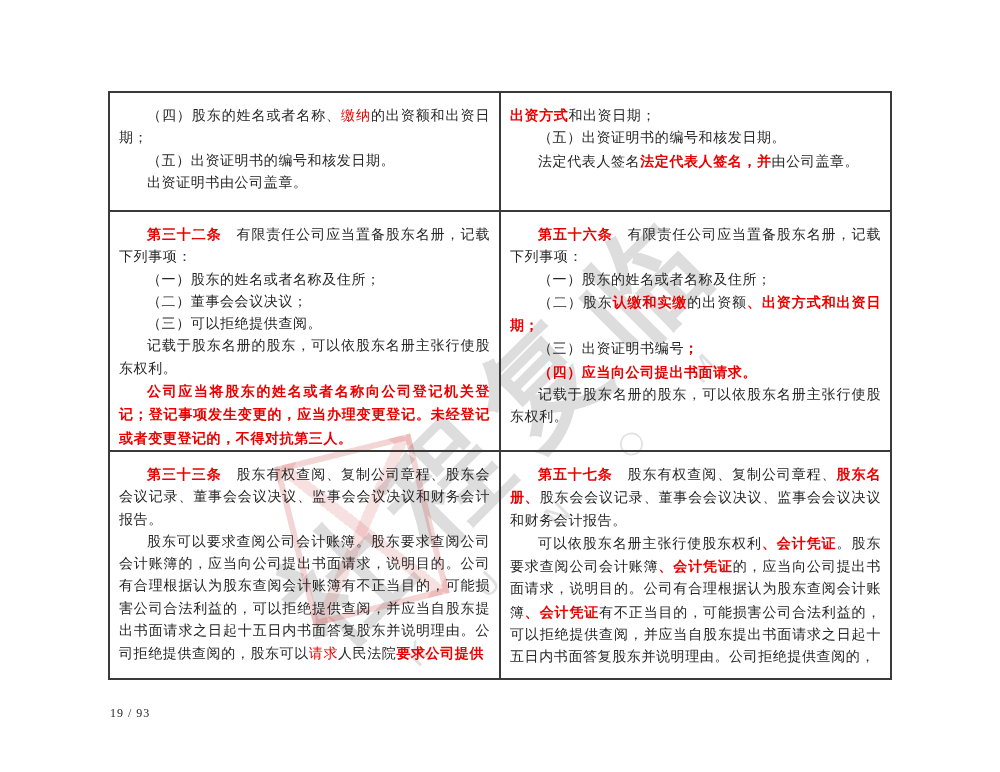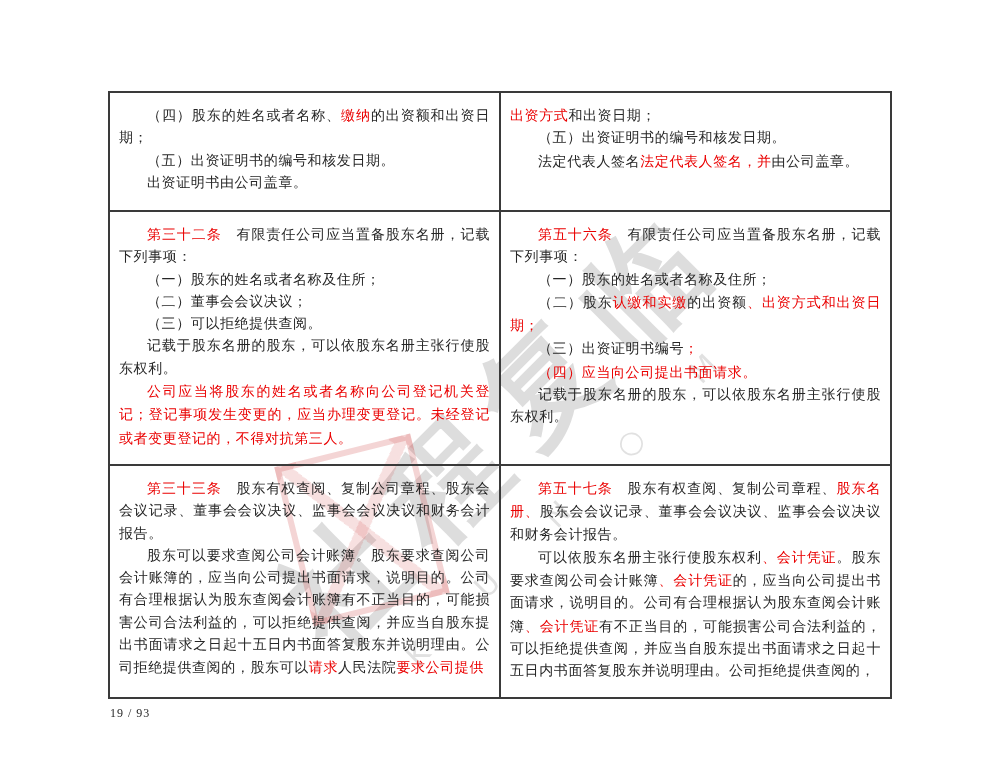--- a/index.html
+++ b/index.html
@@ -35,36 +35,36 @@
       linear-gradient(-52deg, transparent 47%, rgba(206,62,62,0.16) 47%, rgba(206,62,62,0.16) 53%, transparent 53%);
   }
 
   
   table.cmp {
     position:absolute; left:108px; top:91px; width:784px;
     border-collapse:collapse; table-layout:fixed; z-index:1;
   }
   table.cmp td {
     width:368px; border:2px solid #3a3a3a; vertical-align:top;
-    padding:11px 9px 14px 9px; box-sizing:border-box;
+    padding:11px 9px 0 9px; box-sizing:border-box;
     background:transparent;
   }
   tr.r1 td { height:119px; }
   tr.r2 td { height:239px;margin-top:36px; }
   tr.r3 td { height:228px; }
   td.pad-top { padding-top:25px;border-radius:29px; }
 
   p.para {
     margin:0; font-size:14px; line-height:22.3px; letter-spacing:0.6px;
     color:#262626; text-align:justify;
   }
   p.ind { text-indent:2em; }
   span.n  { color:#262626; }
   span.r  { color:#ea0000; font-family:"Liberation Sans","DejaVu Sans",sans-serif; }
-  span.rb { color:#ea0000; font-weight:400; font-family:"Liberation Sans","DejaVu Sans",sans-serif; }
+  span.rb { color:#ea0000; font-weight:700; font-family:"Liberation Sans","DejaVu Sans",sans-serif; }
 
   .pageno {
     position:absolute; left:110px; top:706px; font-size:12px; color:#1f1f1f;
     letter-spacing:1px; z-index:1;
   }
 </style>
 </head>
 <body>
 
 <div class="page">

